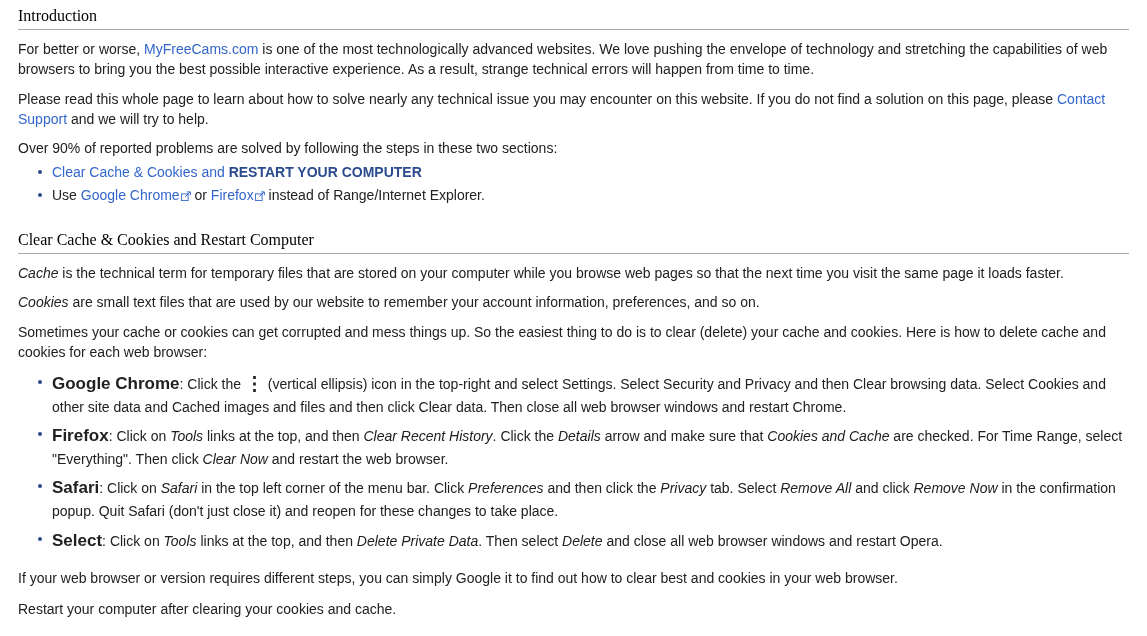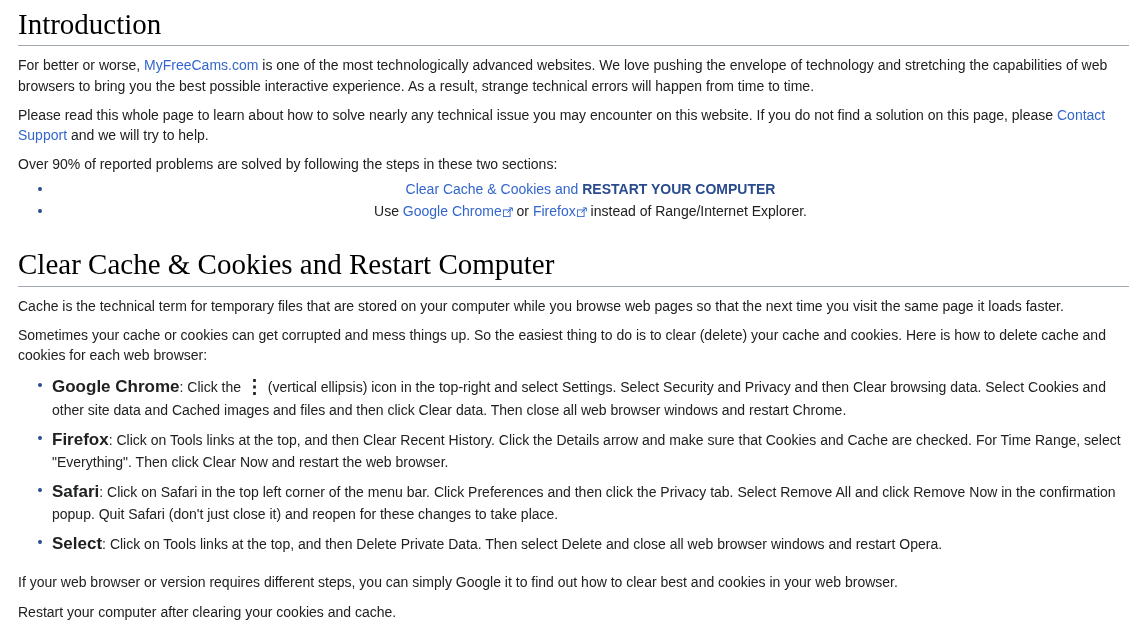--- a/index.html
+++ b/index.html
@@ -16,21 +16,21 @@
     line-height: 1.45;
     color: #202122;
   }
   .page {
     padding: 0 18px 0 18px;
     box-sizing: border-box;
     width: 1147px;
   }
   h2.section-heading {
     font-family: "Liberation Serif", serif;
-    font-size: 29px;
+    font-size: 16px;
     font-weight: normal;
     color: #000000;
     margin: 0 0 0 0;
     padding: 6px 0 3px 0;
     border-bottom: 1px solid #a2a9b1;
     line-height: 1.25;
   }
   h2.section-heading.second {
     margin-top: 19px;
   }
@@ -39,35 +39,34 @@
     padding: 9px 0 0 0;
   }
   p.para.tight {
     padding-top: 10px;
   }
   a.link {
     color: #3366cc;
     text-decoration: none;
   }
   .bold { font-weight: normal; }
-  .ital { }
+  .ital { font-style: italic; }
   .strongblue {
     color: #2a4b8d;
     font-weight: bold;
   }
   ul.bullets {
     margin: 4px 0 0 0;
     padding: 0 0 0 34px;
     list-style: none;
   }
   ul.bullets > li {
     position: relative;
     padding: 0 0 0 0;
     margin: 0 0 2px 0;
-    text-align: center;
   }
   ul.bullets > li::before {
     content: "";
     position: absolute;
     left: -14px;
     top: 8px;
     width: 4px;
     height: 4px;
     border-radius: 50%;
     background: #2a4b8d;
@@ -138,20 +137,21 @@
               <rect x="0.5" y="3.5" width="8" height="8" fill="none" stroke="#3366cc" stroke-width="1.1"></rect>
               <path d="M5.2 6.8 L10.6 1.4" stroke="#3366cc" stroke-width="1.2" fill="none"></path>
               <path d="M7.2 1.1 L11.2 1.1 L11.2 5.0" fill="none" stroke="#3366cc" stroke-width="1.2"></path>
             </svg></span></a><span> instead of Range/Internet Explorer.</span></li>
   </ul>
 
   <h2 class="section-heading second">Clear Cache &amp; Cookies and Restart Computer</h2>
 
   <p class="para"><span class="ital">Cache</span><span> is the technical term for temporary files that are stored on your computer while you browse web pages so that the next time you visit the same page it loads faster.</span></p>
 
+  <p class="para"><span class="ital">Cookies</span><span> are small text files that are used by our website to remember your account information, preferences, and so on.</span></p>
 
   <p class="para">Sometimes your cache or cookies can get corrupted and mess things up. So the easiest thing to do is to clear (delete) your cache and cookies. Here is how to delete cache and cookies for each web browser:</p>
 
   <ul class="browser-list">
 
     <li><span class="browser-name">Google Chrome</span><span>: </span><span>Click the </span><span class="ellipsis-icon">⋮</span><span> (vertical ellipsis) icon in the top-right and select </span><span class="bold">Settings</span><span>. Select </span><span class="bold">Security and Privacy</span><span> and then </span><span class="bold">Clear browsing data</span><span>. Select </span><span class="bold">Cookies and other site data</span><span> and </span><span class="bold">Cached images and files</span><span> and then click </span><span class="bold">Clear data</span><span>. Then close all web browser windows and restart Chrome.</span></li>
 
     <li><span class="browser-name">Firefox</span><span>: </span><span>Click on </span><span class="ital">Tools</span><span> links at the top, and then </span><span class="ital">Clear Recent History</span><span>. Click the </span><span class="ital">Details</span><span> arrow and make sure that </span><span class="ital">Cookies and Cache</span><span> are checked. For Time Range, select "Everything". Then click </span><span class="ital">Clear Now</span><span> and restart the web browser.</span></li>
 
     <li><span class="browser-name">Safari</span><span>: </span><span>Click on </span><span class="ital">Safari</span><span> in the top left corner of the menu bar. Click </span><span class="ital">Preferences</span><span> and then click the </span><span class="ital">Privacy</span><span> tab. Select </span><span class="ital">Remove All</span><span> and click </span><span class="ital">Remove Now</span><span> in the confirmation popup. Quit Safari (don't just close it) and reopen for these changes to take place.</span></li>

